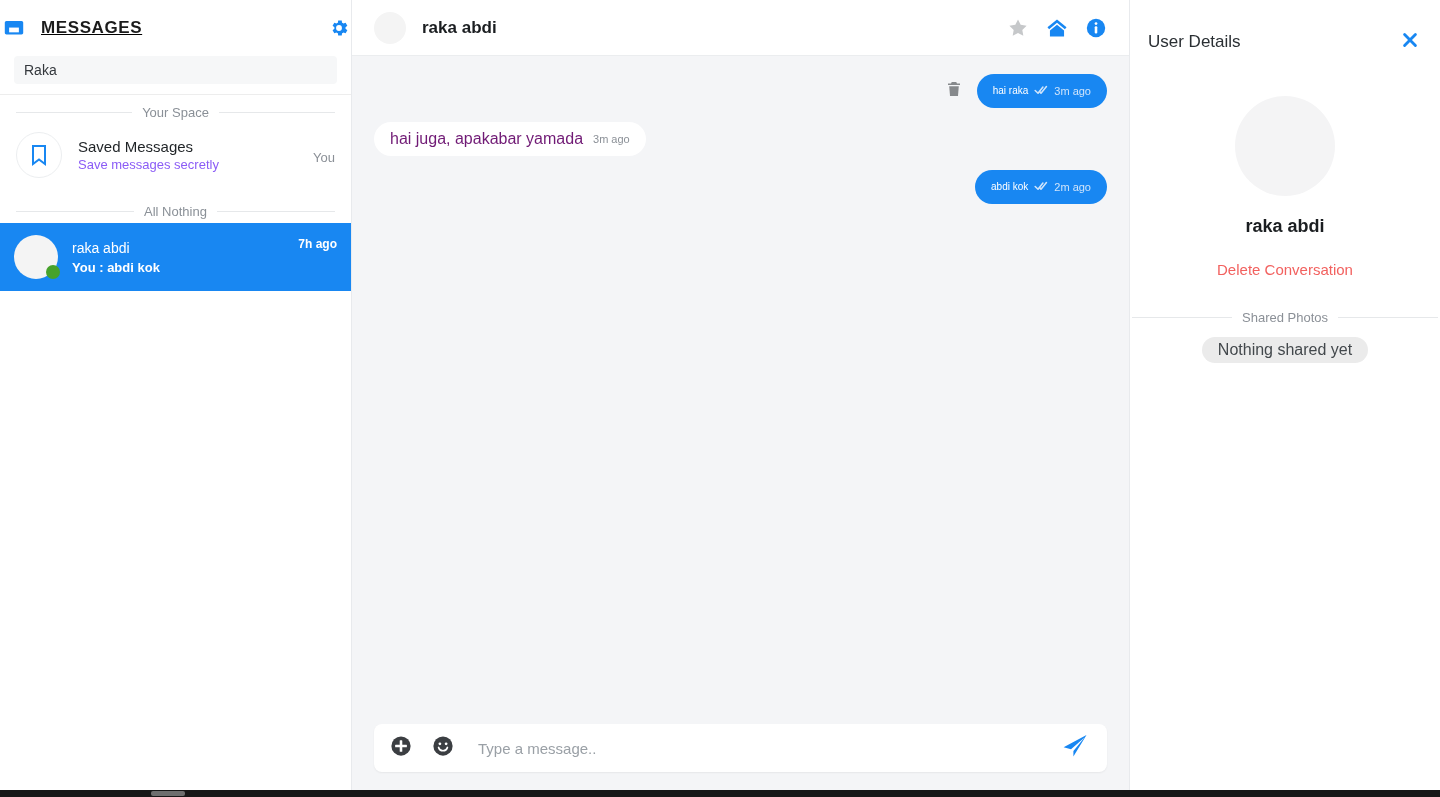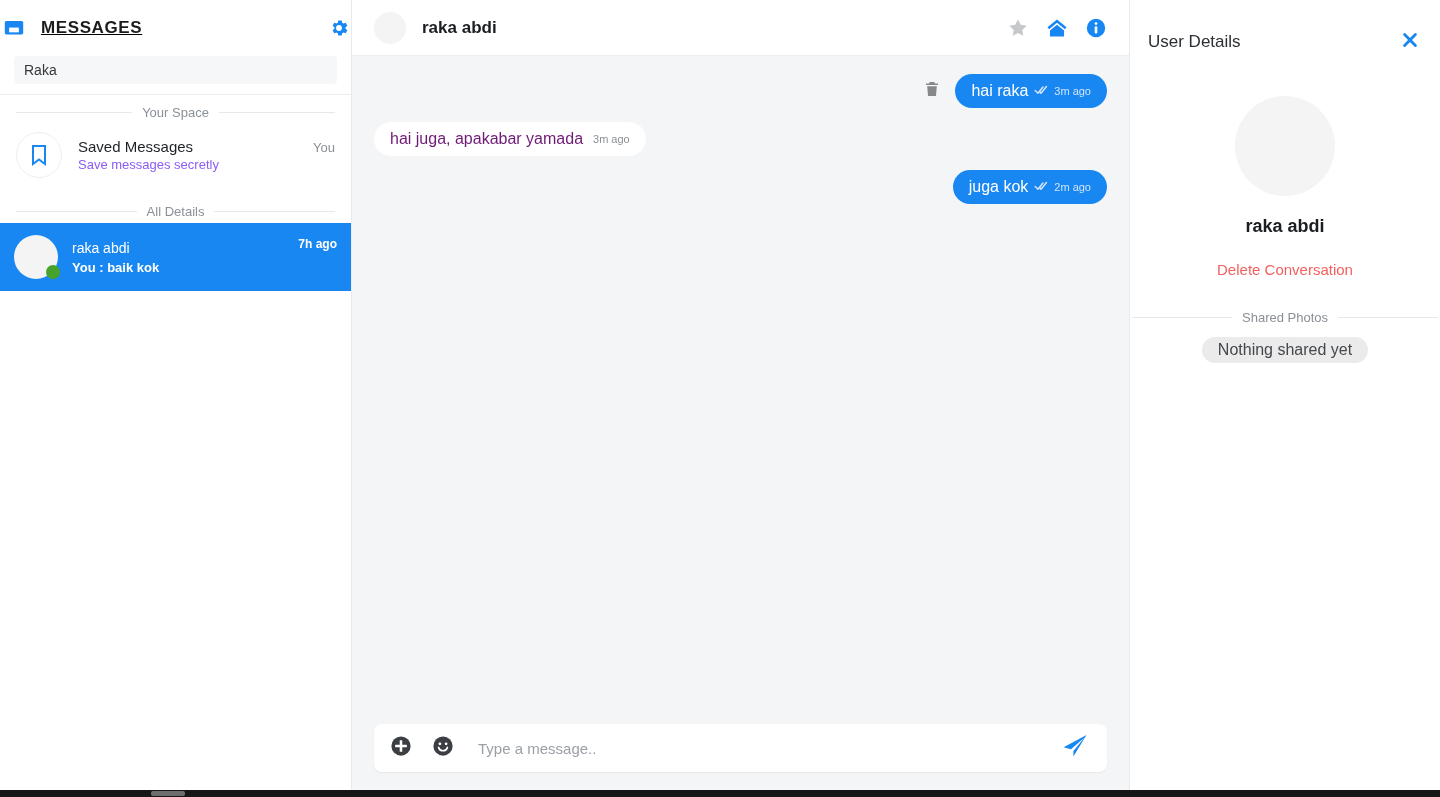--- a/index.html
+++ b/index.html
@@ -80,21 +80,21 @@
   .saved-circle {
     width: 46px; height: 46px;
     border-radius: 50%;
     border: 1px solid #eceef0;
     display: flex; align-items: center; justify-content: center;
     flex: 0 0 46px;
   }
   .saved-texts { flex: 1; }
   .saved-name { font-size: 15px; color: #1f2326; line-height: 19px; }
   .saved-sub { font-size: 13px; color: #8b5cf6; line-height: 18px; }
-  .saved-you { font-size: 13px; color: #8b9097; align-self: flex-start; margin-top: 8px;}
+  .saved-you { font-size: 13px; color: #8b9097; align-self: flex-start; margin-top: 18px;}
 
   .conv-row {
     display: flex;
     align-items: center;
     gap: 14px;
     background: #1887f2;
     padding: 12px 14px;
     cursor: pointer;
     height: 68px;
   }
@@ -157,21 +157,21 @@
   .bubble {
     display: inline-flex;
     align-items: center;
     gap: 6px;
     border-radius: 18px;
     padding: 7px 16px;
     max-width: 70%;
   }
   .bubble.out { background: #1887f2; }
   .bubble.in  { background: #ffffff; }
-  .b-text-out { color: #ffffff; font-size: 16px; line-height: 20px; }
+  .b-text-out { color: #ffffff; font-size: 10px; line-height: 20px; }
   .b-text-in  { color: #701a75; font-size: 16px; line-height: 20px; }
   .b-time-out { color: #cfe4fb; font-size: 11px; }
   .b-time-in  { color: #8b9097; font-size: 11px; margin-left: 4px; }
   .b-check { display: block; }
   .trash-btn { cursor: pointer; display: block; }
 
   .composer-wrap {
     padding: 10px 22px 18px 22px;
     flex: 0 0 auto;
   }
@@ -312,32 +312,32 @@
       </div>
       <div class="saved-texts">
         <div class="saved-name">Saved Messages</div>
         <div class="saved-sub">Save messages secretly</div>
       </div>
       <div class="saved-you">You</div>
     </div>
 
     <div class="section-label">
       <span class="ln"></span>
-      <span class="txt">All Details</span>
+      <span class="txt">All Nothing</span>
       <span class="ln"></span>
     </div>
 
     <div class="conv-row">
       <div class="conv-avatar-wrap">
         <div class="conv-avatar"></div>
         <div class="conv-dot"></div>
       </div>
       <div class="conv-mid">
         <div class="conv-name">raka abdi</div>
-        <div class="conv-last">You : baik kok</div>
+        <div class="conv-last">You : abdi kok</div>
       </div>
       <div class="conv-time">7h ago</div>
     </div>
 
   </aside>
 
   <main class="chat">
 
     <div class="chat-header">
       <div class="ch-avatar"></div>
@@ -387,21 +387,21 @@
 
       <div class="msg-line in">
         <div class="bubble in">
           <span class="b-text-in">hai juga, apakabar yamada</span>
           <span class="b-time-in">3m ago</span>
         </div>
       </div>
 
       <div class="msg-line out">
         <div class="bubble out">
-          <span class="b-text-out">juga kok</span>
+          <span class="b-text-out">abdi kok</span>
           <span class="b-check">
             <svg width="14" height="12" viewBox="0 0 18 14" fill="none" stroke="#cfe4fb" stroke-width="2" stroke-linecap="round" stroke-linejoin="round">
               <path d="M1.5 7.6 L5.2 11.2 L11.5 3.2"></path>
               <path d="M7.2 9.0 L9.0 11.2 L16.0 2.6"></path>
             </svg>
           </span>
           <span class="b-time-out">2m ago</span>
         </div>
       </div>
 

